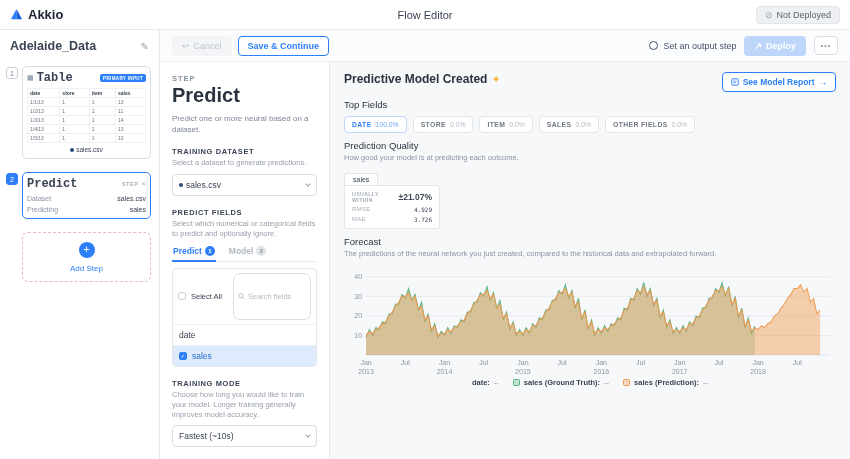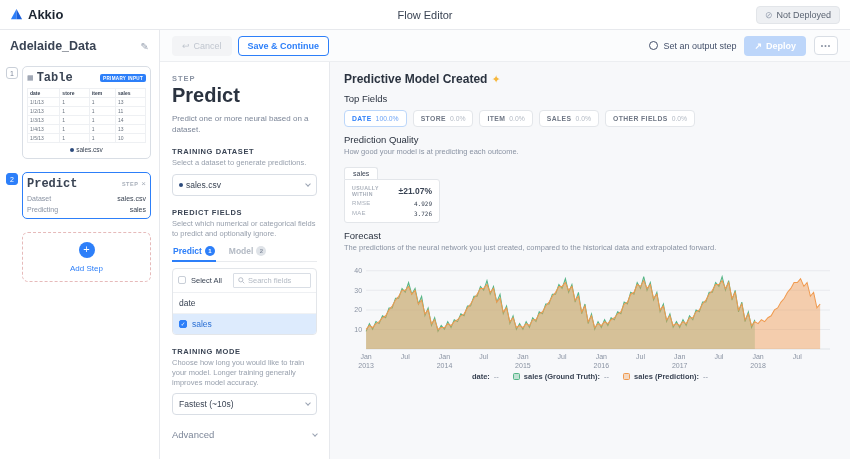--- a/index.html
+++ b/index.html
@@ -75,21 +75,21 @@
   .tab.active { color:#2d7ff9; border-bottom:2px solid #2d7ff9; margin-bottom:-1px; }
   .tab.inactive { color:#b3bac4; }
   .count-badge { width:10px; height:10px; border-radius:50%; font-size:6px; font-weight:700; display:flex; align-items:center; justify-content:center; }
   .count-badge.blue { background:#2d7ff9; color:#fff; }
   .count-badge.gray { background:#dfe3e8; color:#8a93a3; }
   .fields-box { border:1px solid #e3e6ea; border-radius:4px; margin-top:6px; overflow:hidden; }
   .fields-head { display:flex; align-items:center; gap:5px; padding:4px 5px; border-bottom:1px solid #eef0f3; }
   .cb { width:8px; height:8px; border:1px solid #c9cfd8; border-radius:2px; background:#fff; flex:0 0 8px; display:flex; align-items:center; justify-content:center; cursor:pointer; }
   .cb.checked { background:#2d7ff9; border-color:#2d7ff9; color:#fff; font-size:5.5px; }
   .select-all { font-size:7.5px; color:#3a4454; }
-  .search { margin-left:auto; border:1px solid #d9dee5; border-radius:1px; display:flex; align-items:center; gap:3px; padding:2px 4px; background:#fff; }
+  .search { margin-left:auto; border:1px solid #d9dee5; border-radius:7px; display:flex; align-items:center; gap:3px; padding:18px 4px; background:#fff; }
   .search input { border:none; outline:none; font-size:7.5px; width:58px; color:#3a4454; font-family:inherit; background:transparent; }
   .search input::placeholder { color:#b3bac4; }
   .field-row { padding:5px 6px; font-size:8.5px; color:#3a4454; display:flex; align-items:center; gap:5px; cursor:pointer; }
   .field-row + .field-row { border-top:1px solid #f0f2f4; }
   .field-row.selected { background:#ddebfd; color:#2a6fd4; }
   .advanced { margin-top:14px; display:flex; align-items:center; font-size:9.5px; color:#7c8698; cursor:pointer; }
 
   
   .results { flex:1; background:#f7f8fa; padding:10px 14px 6px; overflow:hidden; min-width:0; }
   .results-head { display:flex; align-items:flex-start; justify-content:space-between; }
@@ -330,20 +330,29 @@
             <span class="chev"></span>
           </div>
         </section>
 
         <section class="results">
           <div class="results-head">
             <div class="results-title">
               <span>Predictive Model Created</span>
               <span class="sparkle">✦</span>
             </div>
+            <button class="btn-report">
+              <svg width="8" height="8" viewBox="0 0 10 10">
+                <rect x="1" y="1" width="8" height="8" rx="1" fill="none" stroke="#2d7ff9" stroke-width="1.2"></rect>
+                <line x1="3" y1="4" x2="7" y2="4" stroke="#2d7ff9" stroke-width="1"></line>
+                <line x1="3" y1="6" x2="6" y2="6" stroke="#2d7ff9" stroke-width="1"></line>
+              </svg>
+              <span>See Model Report</span>
+              <span>→</span>
+            </button>
           </div>
 
           <div class="sub-title">Top Fields</div>
 
           <div class="chips">
             <div class="chip active">
               <span class="cname">DATE</span>
               <span class="cval">100.0%</span>
             </div>
             <div class="chip">

